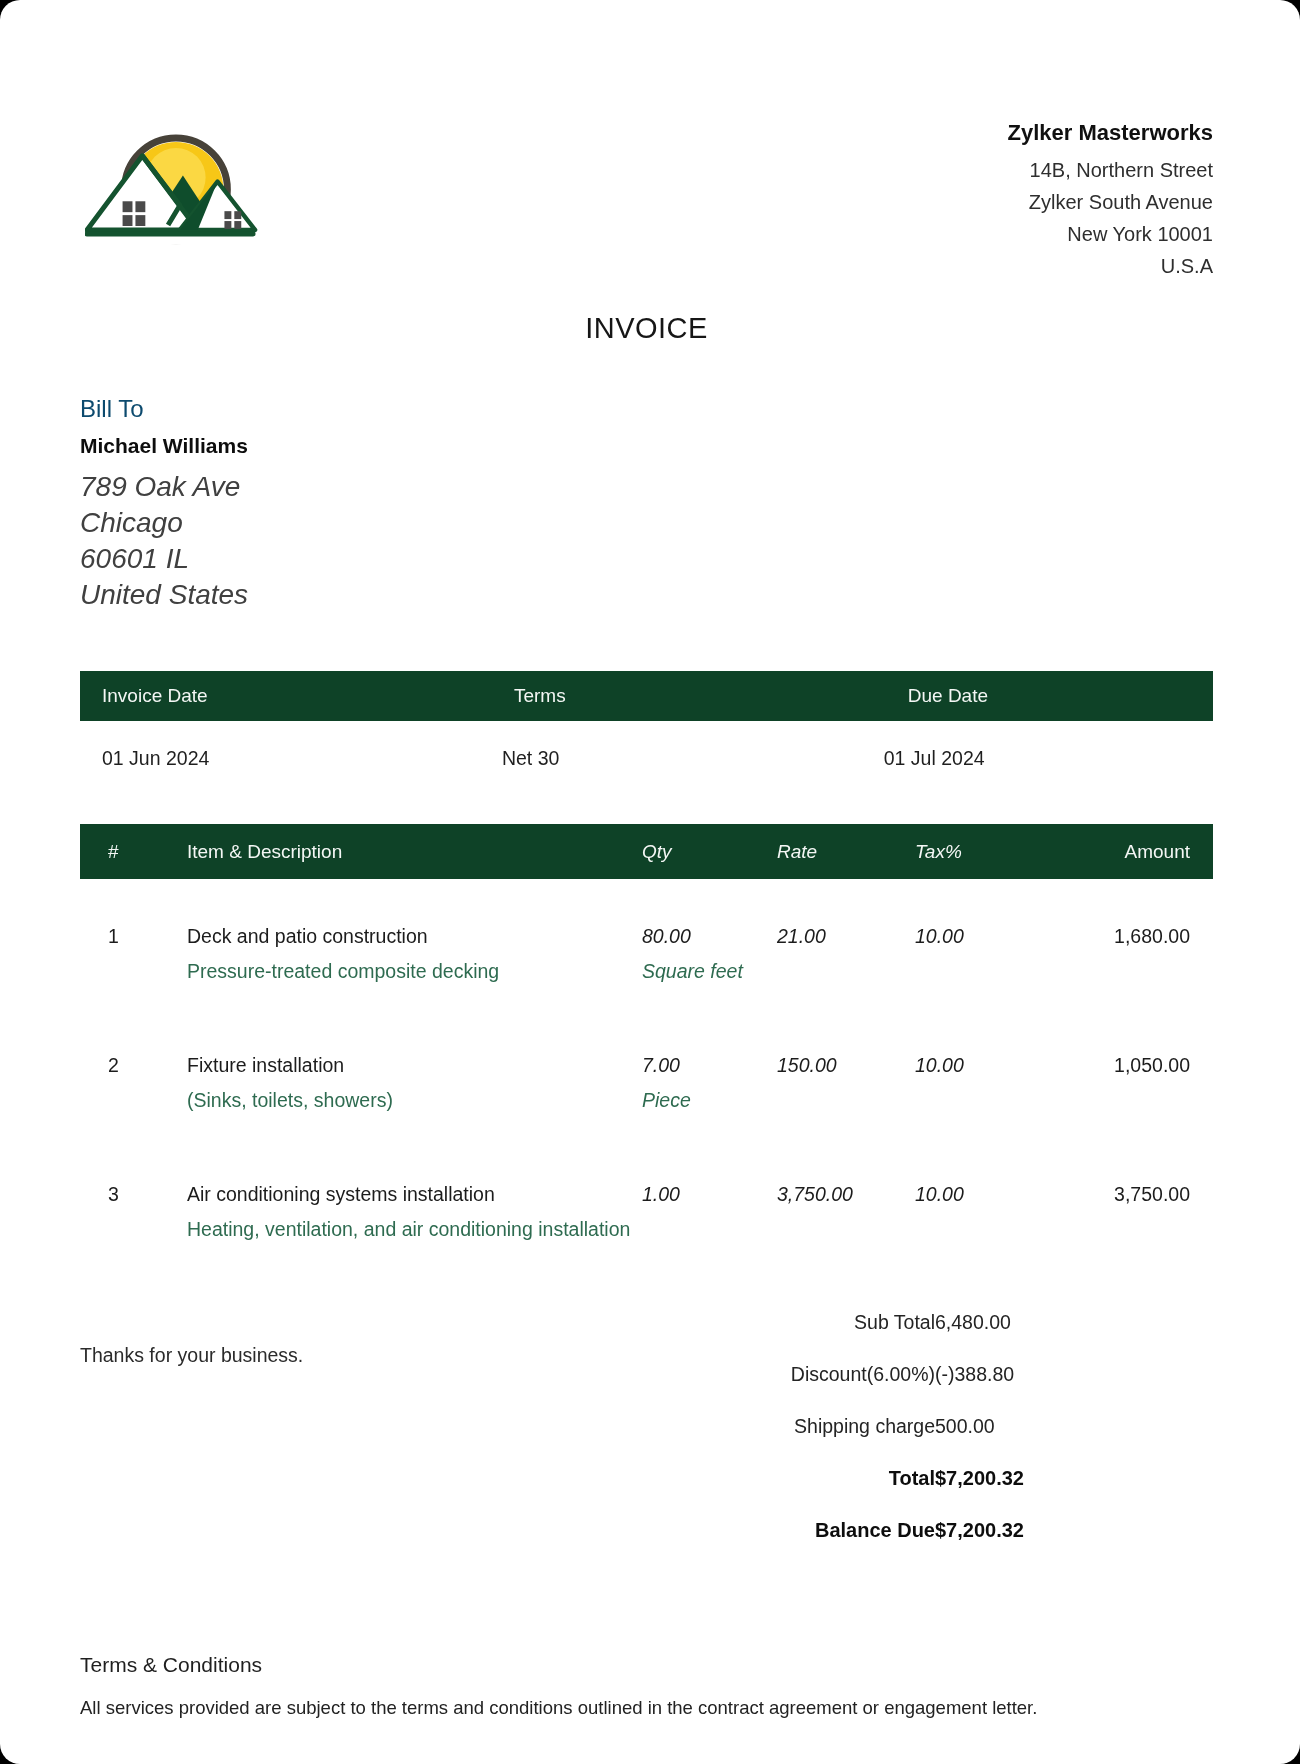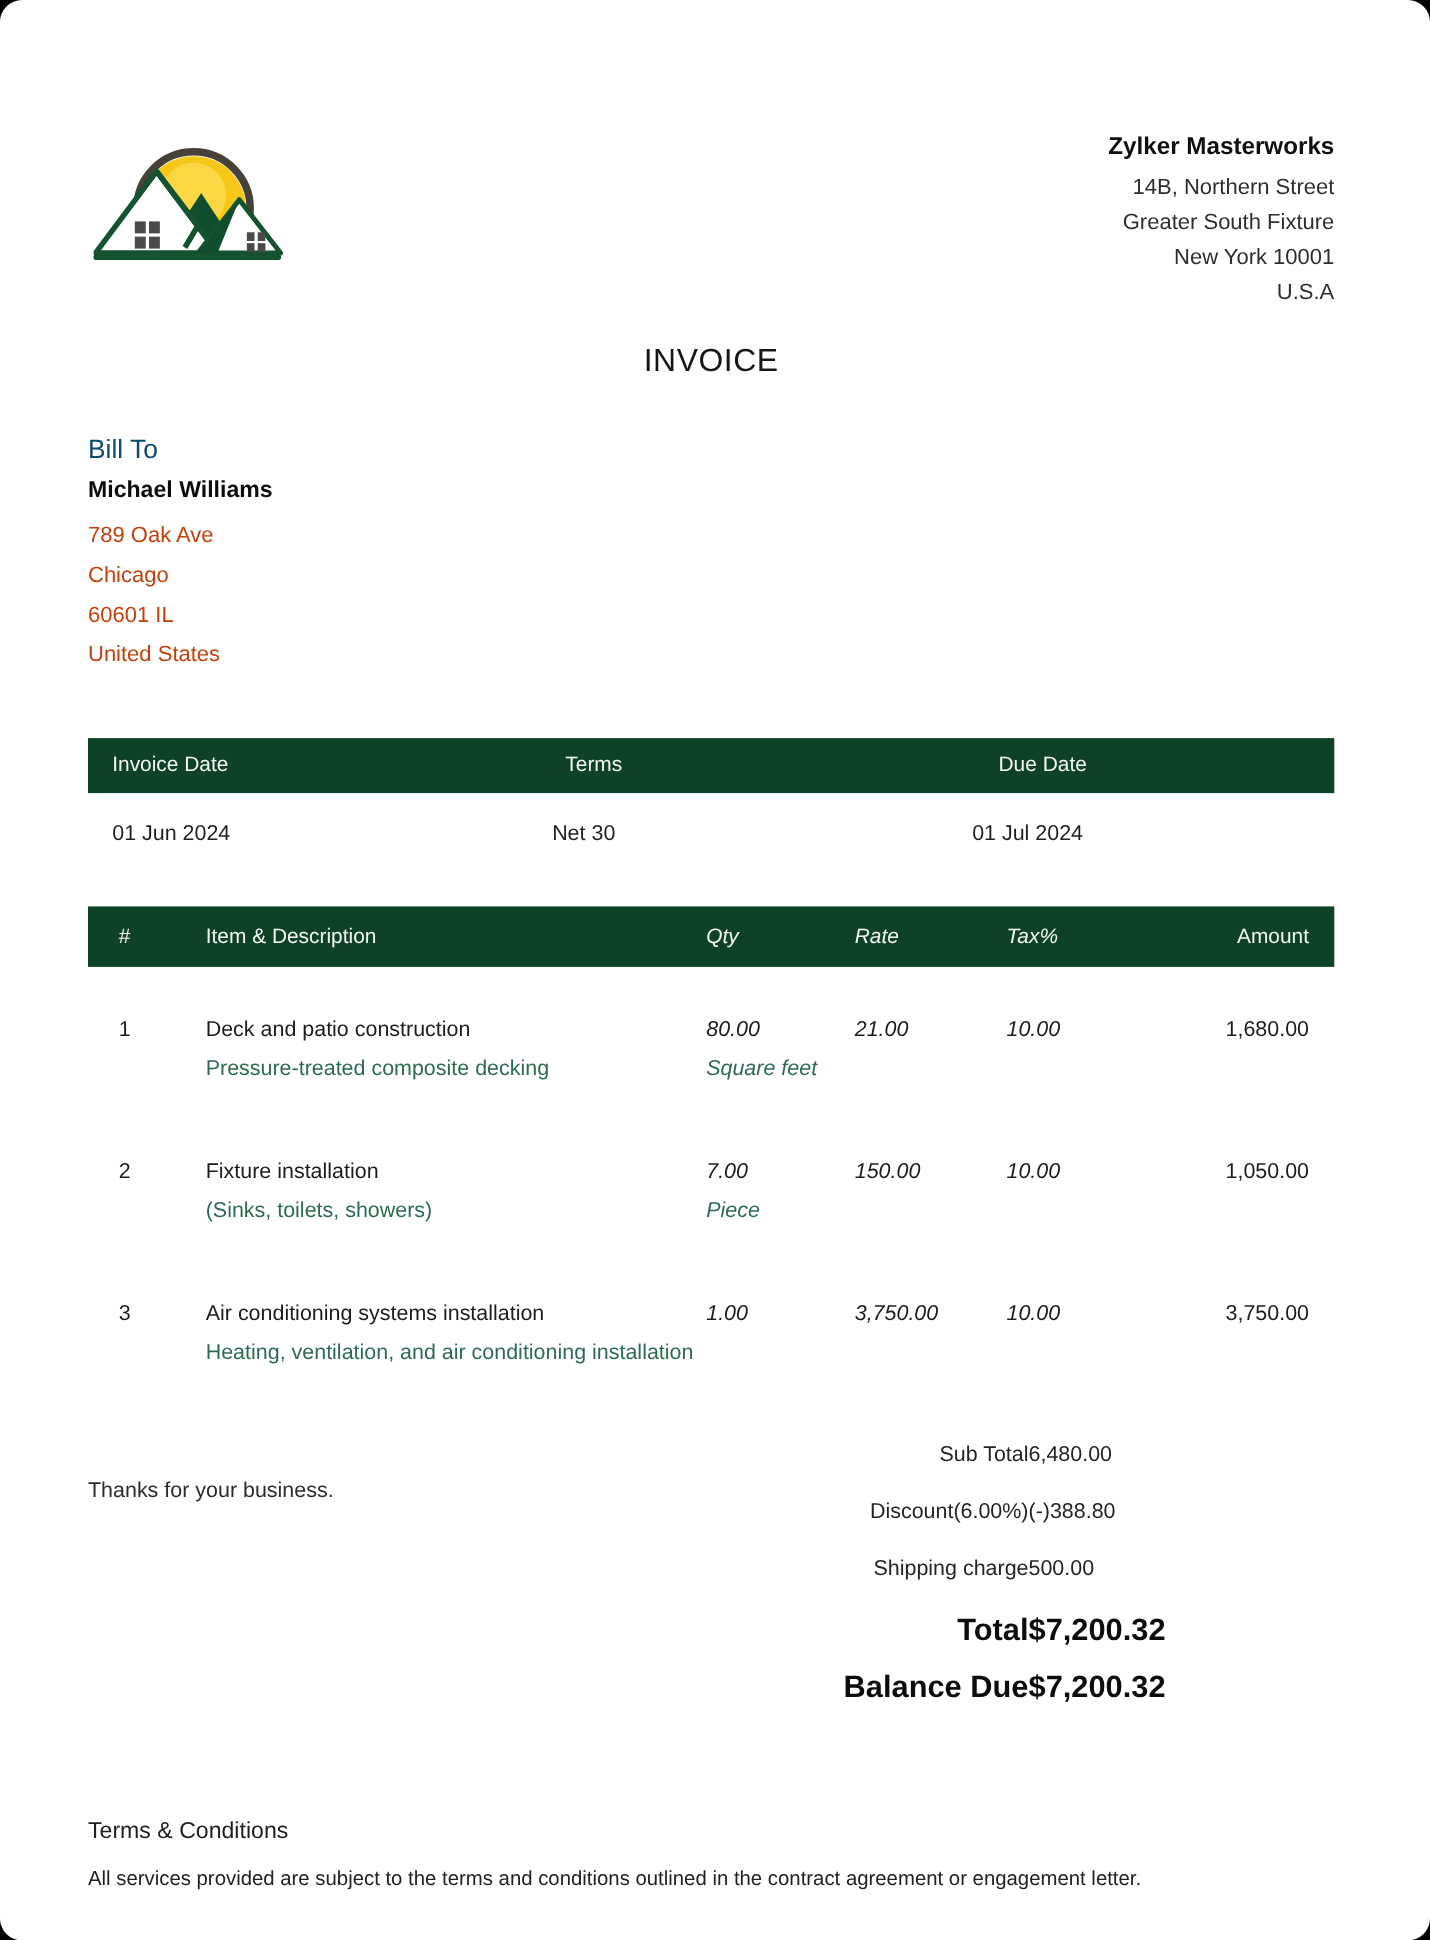--- a/index.html
+++ b/index.html
@@ -15,21 +15,21 @@
   .company{ text-align:right; }
   .company-name{font-size:22px;font-weight:bold;color:#101010;line-height:30px;margin-bottom:6px;}
   .company-line{font-size:20px;color:#2e2e2e;line-height:32px;}
   
   .doc-title{margin-top:30px;text-align:center;font-size:29px;letter-spacing:0.5px;color:#161616;font-weight:400;}
   
   .meta-row{display:flex;justify-content:space-between;margin-top:50px;}
   .billto-label{font-size:24px;color:#0c4a6e;line-height:28px;}
   .customer-name{font-size:21px;font-weight:bold;color:#0d0d0d;margin-top:8px;line-height:30px;}
   .customer-address{margin-top:8px;}
-  .customer-line{font-size:20px;color:#c2410c;line-height:36px;}
+  .customer-line{font-size:28px;color:#404040;line-height:36px;font-style:italic;}
   .inv-meta{text-align:right;padding-top:2px;}
   .inv-num-label{font-size:18px;color:#333333;line-height:26px;}
   .inv-num{font-size:21px;font-weight:bold;color:#0d0d0d;margin-top:6px;}
   
   .date-table{margin-top:58px;}
   .date-head{display:grid;grid-template-columns:35.3% 33.7% 31%;background:#0e4227;height:50px;align-items:center;gap:12px;}
   .date-head > div{color:#f4f7f5;font-size:19px;padding-left:22px;}
   .date-vals{display:grid;grid-template-columns:35.3% 33.7% 31%;padding-top:26px;padding-bottom:6px;}
   .date-vals > div{font-size:19.5px;color:#1f1f1f;padding-left:22px;}
   
@@ -40,21 +40,21 @@
   .c-amount{text-align:right;padding-right:23px;}
   .item-row{display:grid;grid-template-columns:107px 1fr 135px 138px 138px 160px;margin-top:44px;margin-bottom:68px;}
   .item-row .line1{font-size:19.5px;color:#1c1c1c;line-height:26px;}
   .item-row .line2{font-size:19.5px;color:#2e6b50;line-height:26px;margin-top:9px;}
   
   .bottom-section{position:relative;margin-top:44px;}
   .thanks{position:absolute;left:0;top:34px;font-size:19.5px;color:#2b2b2b;}
   .total-row{display:grid;grid-template-columns:1fr 255px;padding-right:23px;margin-bottom:28px;height:24px;align-items:center;}
   .total-row .t-label{text-align:right;font-size:19.5px;color:#242424;}
   .total-row .t-value{text-align:left;font-size:19.5px;color:#242424;}
-  .total-row.bold .t-label,.total-row.bold .t-value{font-weight:bold;color:#0d0d0d;font-size:28px;}
+  .total-row.bold .t-label,.total-row.bold .t-value{font-weight:bold;color:#0d0d0d;font-size:20px;}
   
   .terms{margin-top:108px;}
   .terms-heading{font-size:21px;color:#1f1f1f;line-height:30px;}
   .terms-body{margin-top:14px;font-size:18.5px;color:#222222;line-height:28px;}
 </style>
 </head>
 <body>
 
 <div class="page">
 
@@ -79,21 +79,21 @@
             <rect x="151" y="94" width="7" height="8"></rect>
           <rect x="141" y="104" width="7" height="8"></rect>
             <rect x="151" y="104" width="7" height="8"></rect>
         </g>
         <path d="M2,117 L170,117" stroke="#14532f" stroke-width="5" stroke-linecap="round"></path>
       </svg>
     </div>
     <div class="company">
       <div class="company-name">Zylker Masterworks</div>
       <div class="company-line">14B, Northern Street</div>
-      <div class="company-line">Greater South Fixture</div>
+      <div class="company-line">Zylker South Avenue</div>
       <div class="company-line">New York 10001</div>
       <div class="company-line">U.S.A</div>
     </div>
   </div>
 
   <div class="doc-title">INVOICE</div>
 
   <div class="meta-row">
     <div>
       <div class="billto-label">Bill To</div>

